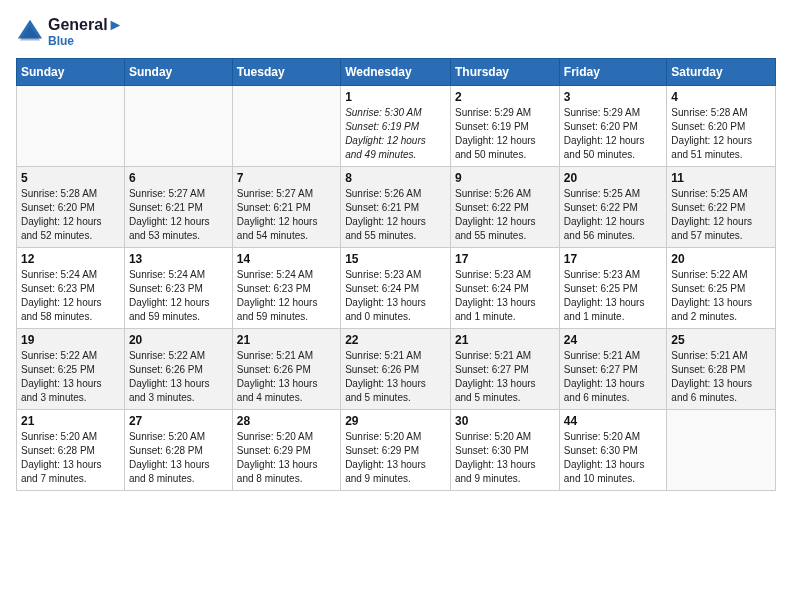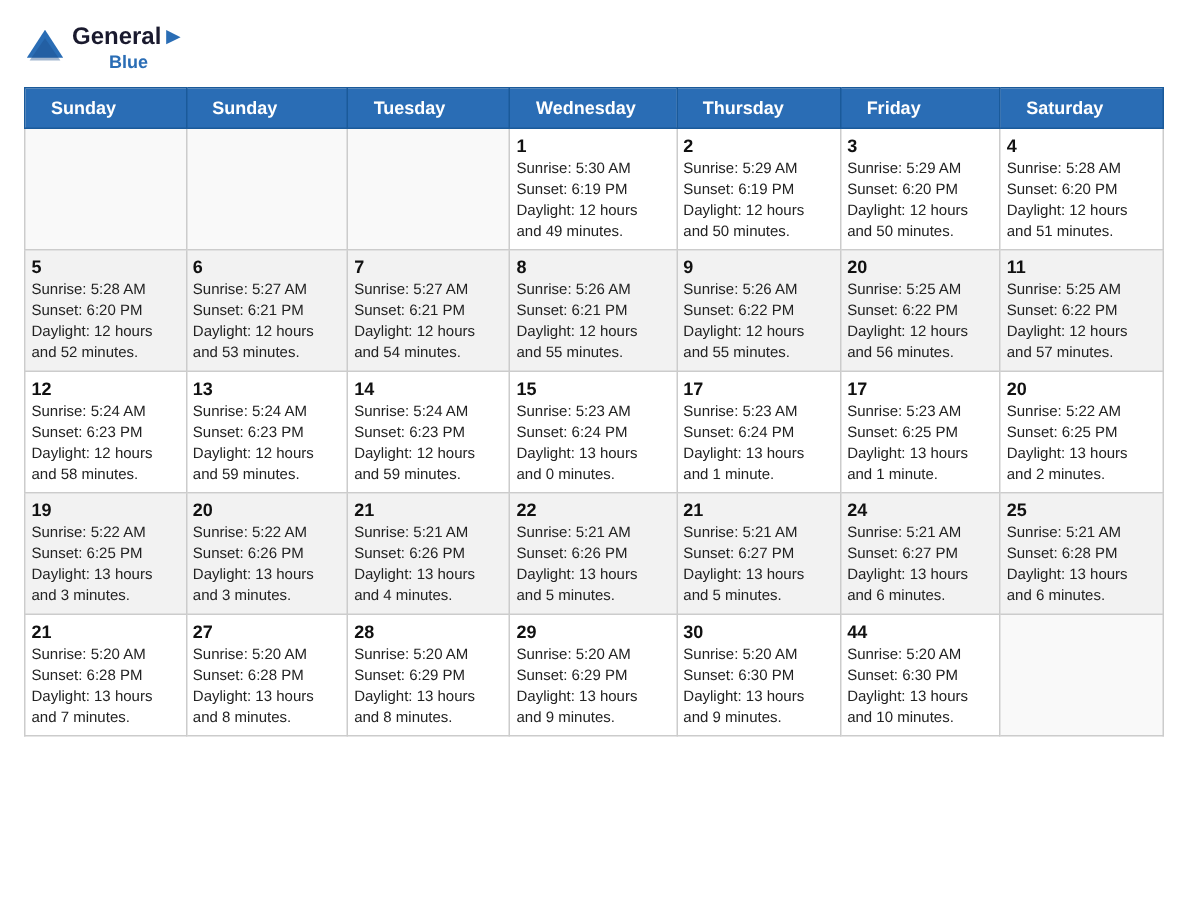--- a/index.html
+++ b/index.html
@@ -13,21 +13,20 @@
     .header {
       display: flex;
       justify-content: space-between;
       align-items: flex-start;
       margin-bottom: 10px;
     }
     .logo {
       display: flex;
       align-items: center;
       gap: 4px;
-      text-align: center;
     }
     .logo-icon {
       width: 28px;
       height: 28px;
     }
     .title-block {
       text-align: right;
     }
     .cal-title {
       font-size: 36px;
@@ -39,21 +38,21 @@
       color: #333;
     }
     table {
       width: 100%;
       border-collapse: collapse;
       font-size: 11px;
     }
     thead tr th {
       background: #2a6db5;
       color: #fff;
-      padding: 6px 17px;
+      padding: 6px 4px;
       text-align: left;
       font-size: 12px;
       font-weight: bold;
       border: 1px solid #1a5a9a;
     }
     tbody tr td {
       vertical-align: top;
       border: 1px solid #ccc;
       padding: 4px;
       min-height: 80px;
@@ -113,21 +112,21 @@
         <th>Saturday</th>
       </tr>
   </thead>
   <tbody id="cal-body">
       <tr>
         <td class="empty"></td>
         <td class="empty"></td>
         <td class="empty"></td>
         <td>
           <div class="day-num">1</div>
-          <div class="day-info" style="white-space: pre-line;">Sunrise: 5:30 AM
+          <div class="day-info" style="white-space: pre-line; font-style: italic;">Sunrise: 5:30 AM
 Sunset: 6:19 PM
 Daylight: 12 hours
 and 49 minutes.</div>
         </td>
         <td>
           <div class="day-num">2</div>
           <div class="day-info" style="white-space: pre-line;">Sunrise: 5:29 AM
 Sunset: 6:19 PM
 Daylight: 12 hours
 and 50 minutes.</div>

